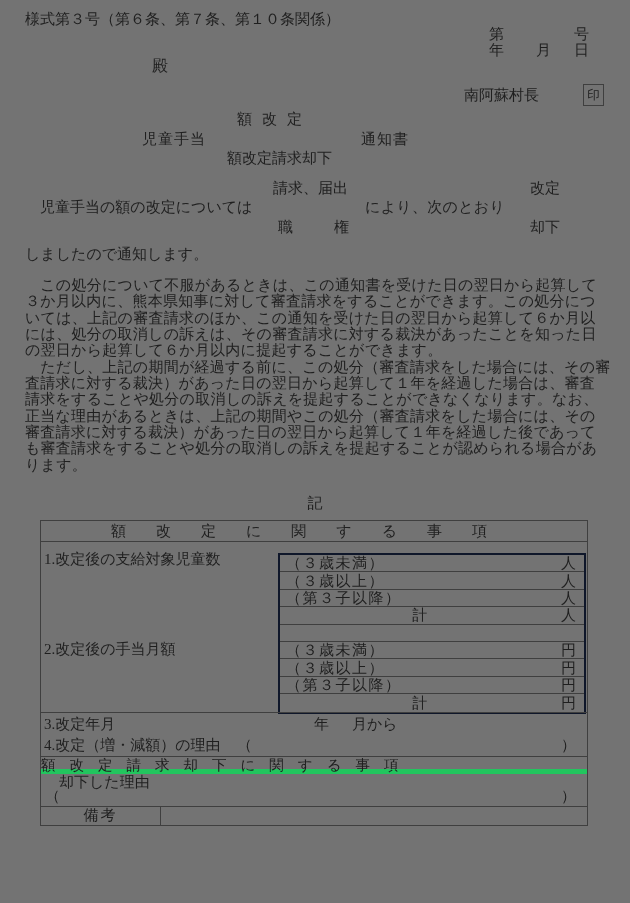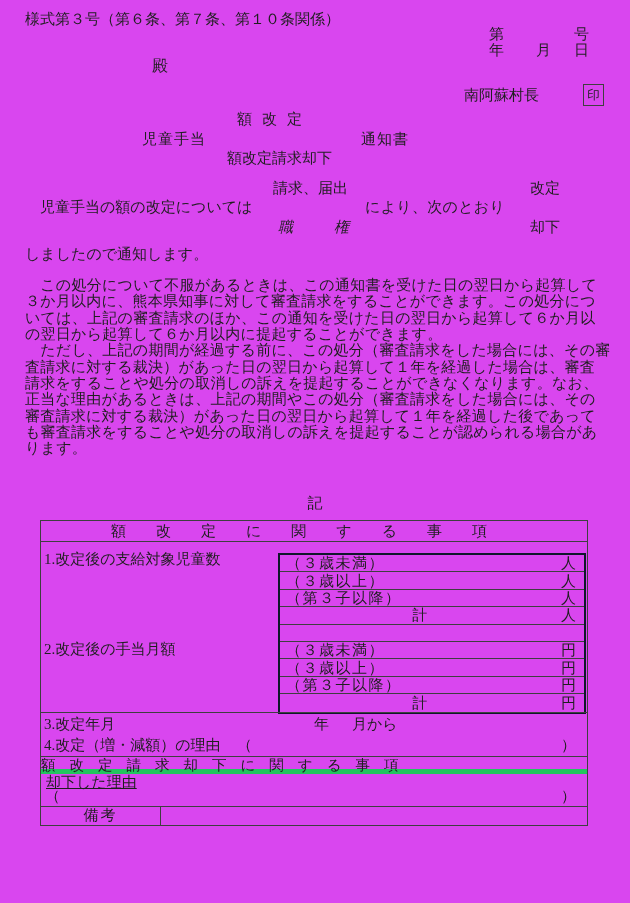--- a/index.html
+++ b/index.html
@@ -1,35 +1,35 @@
 <!DOCTYPE html>
 <html lang="ja"><head>
 <meta charset="utf-8">
 <style>
   html,body{margin:0;padding:0;background:#fdfdfd;}
   .page{
     position:relative;
     width:630px;height:903px;
-    background:#d946ef;
+    background:#737373;
     color:#1f1f1f;
     font-family:"Liberation Serif","DejaVu Serif",serif;
     font-size:15px;
     overflow:hidden;
   }
   .abs{position:absolute;white-space:nowrap;line-height:1.05;}
   .seal{
     position:absolute;
     width:19px;height:20px;
     border:1px solid #3f3f3f;
     font-size:12.5px;
     display:flex;align-items:center;justify-content:center;
     line-height:1;
   }
   .ls-title{letter-spacing:10px;}
-  .ls-wide2{letter-spacing:41px;font-style:italic;}
+  .ls-wide2{letter-spacing:41px;}
   .para{position:absolute;left:25px;top:277px;width:590px;}
   .para div{white-space:nowrap;line-height:16.35px;letter-spacing:0.25px;font-size:15px;}
   .kimark{position:absolute;left:0;top:494px;width:630px;text-align:center;}
   
   .otable{
     position:absolute;left:40px;top:520px;width:548px;
     border:1px solid #3f3f3f;
     box-sizing:border-box;
   }
   .trow{box-sizing:border-box;position:relative;}
@@ -82,20 +82,21 @@
   <div class="abs" style="left:40px;top:200px;">児童手当の額の改定については</div>
   <div class="abs" style="left:365px;top:200px;letter-spacing:0.3px;">により、次のとおり</div>
   <div class="abs ls-wide2" style="left:278px;top:220px;">職権</div>
   <div class="abs" style="left:530px;top:220px;">却下</div>
   <div class="abs" style="left:25px;top:247px;">しましたので通知します。</div>
 
   <div class="para">
     <div>　この処分について不服があるときは、この通知書を受けた日の翌日から起算して</div>
     <div>３か月以内に、熊本県知事に対して審査請求をすることができます。この処分につ</div>
     <div>いては、上記の審査請求のほか、この通知を受けた日の翌日から起算して６か月以</div>
+    <div>には、処分の取消しの訴えは、その審査請求に対する裁決があったことを知った日</div>
     <div>の翌日から起算して６か月以内に提起することができます。</div>
     <div>　ただし、上記の期間が経過する前に、この処分（審査請求をした場合には、その審</div>
     <div>査請求に対する裁決）があった日の翌日から起算して１年を経過した場合は、審査</div>
     <div>請求をすることや処分の取消しの訴えを提起することができなくなります。なお、</div>
     <div>正当な理由があるときは、上記の期間やこの処分（審査請求をした場合には、その</div>
     <div>審査請求に対する裁決）があった日の翌日から起算して１年を経過した後であって</div>
     <div>も審査請求をすることや処分の取消しの訴えを提起することが認められる場合があ</div>
     <div>ります。</div>
   </div>
 
@@ -151,21 +152,21 @@
       <div class="cell-abs" style="left:273px;top:4px;">年</div>
       <div class="cell-abs" style="left:311px;top:4px;">月から</div>
       <div class="cell-abs" style="left:3px;top:25px;">4.改定（増・減額）の理由</div>
       <div class="cell-abs" style="left:196px;top:25px;">（</div>
       <div class="cell-abs" style="left:520px;top:25px;">）</div>
     </div>
 
     <div class="trow thead2">額改定請求却下に関する事項</div>
 
     <div class="trow treject">
-      <div class="cell-abs" style="left:5px;top:1px;text-decoration:underline;">却下した理由</div>
+      <div class="cell-abs" style="left:18px;top:1px;">却下した理由</div>
       <div class="cell-abs" style="left:4px;top:15px;">（</div>
       <div class="cell-abs" style="left:520px;top:15px;">）</div>
     </div>
 
     <div class="trow tremarks">
       <div class="remarks-cell">備考</div>
       <div class="remarks-blank"></div>
     </div>
 
   </div>

